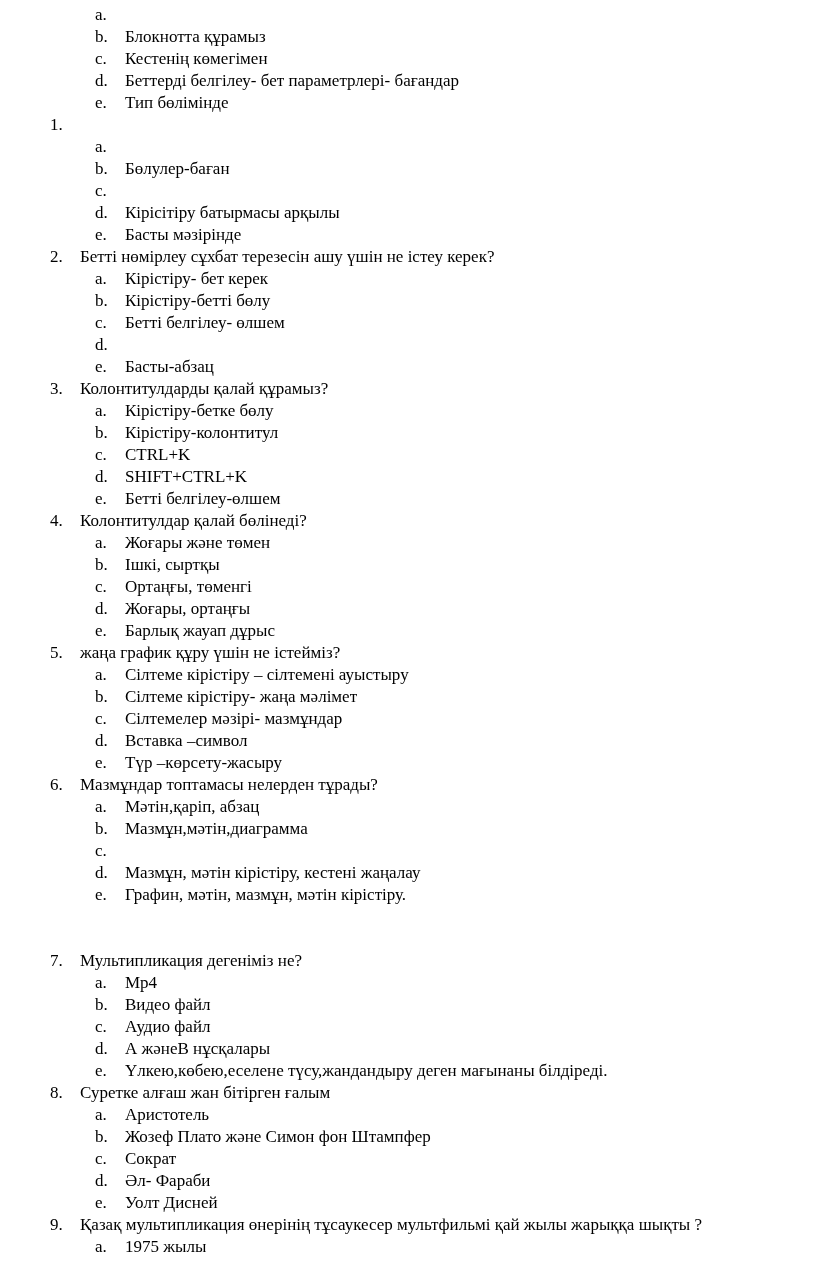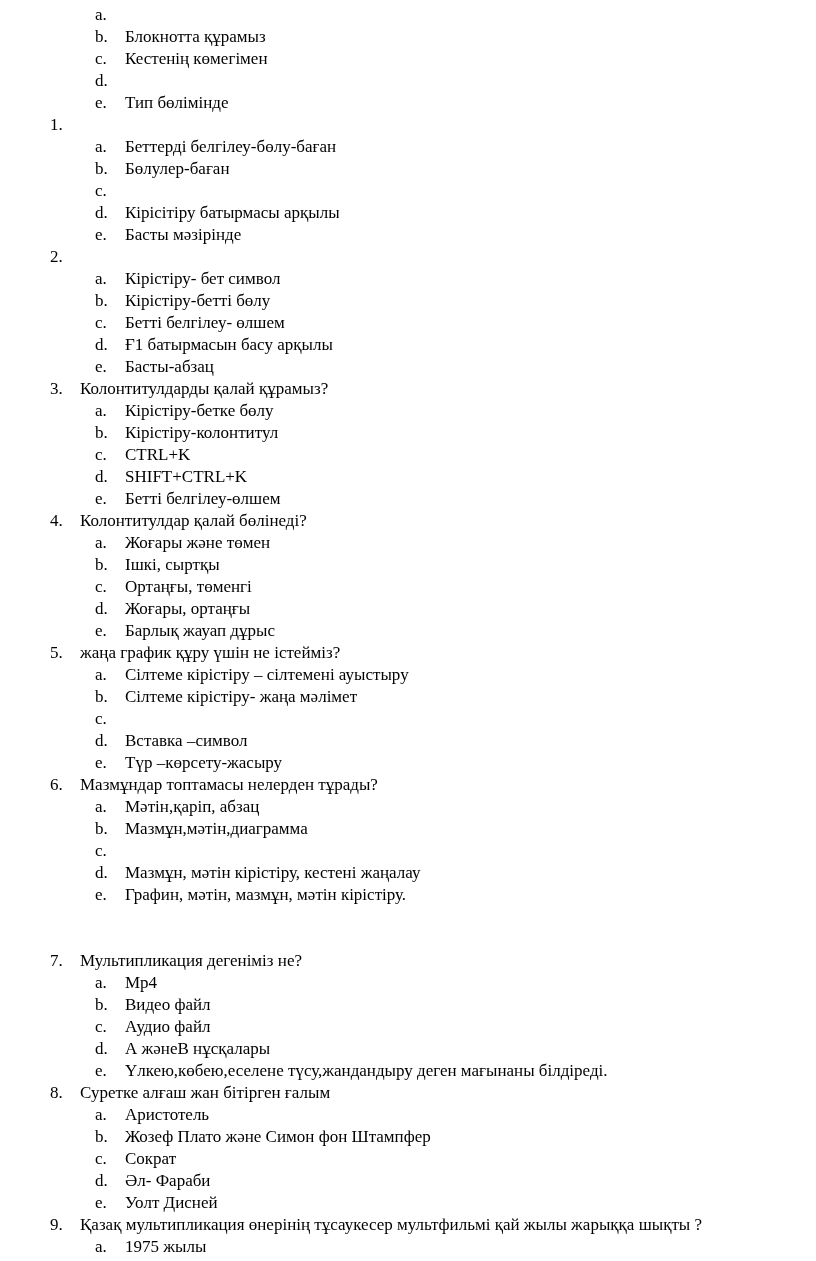--- a/index.html
+++ b/index.html
@@ -64,70 +64,70 @@
       <div class="line opt-line">
         <span class="marker">b.</span>
         <span class="text">Блокнотта құрамыз</span>
       </div>
       <div class="line opt-line">
         <span class="marker">c.</span>
         <span class="text">Кестенің көмегімен</span>
       </div>
       <div class="line opt-line">
         <span class="marker">d.</span>
+        <span class="text">Беттерді белгілеу- бет параметрлері- бағандар</span>
       </div>
       <div class="line opt-line">
         <span class="marker">e.</span>
         <span class="text">Тип бөлімінде</span>
       </div>
     </div>
   <div id="questions">
       <div class="question">
         <div class="line q-line">
           <span class="marker">1.</span>
         </div>
         <div class="line opt-line">
           <span class="marker">a.</span>
-          <span class="text">Беттерді белгілеу-бөлу-баған</span>
         </div>
         <div class="line opt-line">
           <span class="marker">b.</span>
           <span class="text">Бөлулер-баған</span>
         </div>
         <div class="line opt-line">
           <span class="marker">c.</span>
         </div>
         <div class="line opt-line">
           <span class="marker">d.</span>
           <span class="text">Кірісітіру батырмасы арқылы</span>
         </div>
         <div class="line opt-line">
           <span class="marker">e.</span>
           <span class="text">Басты мәзірінде</span>
         </div>
       </div>
       <div class="question">
         <div class="line q-line">
           <span class="marker">2.</span>
-        </div>
-        <div class="line opt-line">
-          <span class="marker">a.</span>
-          <span class="text">Кірістіру- бет символ</span>
+          <span class="text">Бетті  нөмірлеу сұхбат терезесін ашу үшін не істеу керек?</span>
+        </div>
+        <div class="line opt-line">
+          <span class="marker">a.</span>
+          <span class="text">Кірістіру- бет керек</span>
         </div>
         <div class="line opt-line">
           <span class="marker">b.</span>
           <span class="text">Кірістіру-бетті бөлу</span>
         </div>
         <div class="line opt-line">
           <span class="marker">c.</span>
           <span class="text">Бетті белгілеу- өлшем</span>
         </div>
         <div class="line opt-line">
           <span class="marker">d.</span>
-          <span class="text">Ғ1 батырмасын басу арқылы</span>
         </div>
         <div class="line opt-line">
           <span class="marker">e.</span>
           <span class="text">Басты-абзац</span>
         </div>
       </div>
       <div class="question">
         <div class="line q-line">
           <span class="marker">3.</span>
           <span class="text">Колонтитулдарды қалай құрамыз?</span>
@@ -187,20 +187,21 @@
         <div class="line opt-line">
           <span class="marker">a.</span>
           <span class="text">Сілтеме кірістіру – сілтемені ауыстыру</span>
         </div>
         <div class="line opt-line">
           <span class="marker">b.</span>
           <span class="text">Сілтеме кірістіру- жаңа мәлімет</span>
         </div>
         <div class="line opt-line">
           <span class="marker">c.</span>
+          <span class="text">Сілтемелер мәзірі- мазмұндар</span>
         </div>
         <div class="line opt-line">
           <span class="marker">d.</span>
           <span class="text">Вставка –символ</span>
         </div>
         <div class="line opt-line">
           <span class="marker">e.</span>
           <span class="text">Түр –көрсету-жасыру</span>
         </div>
       </div>

